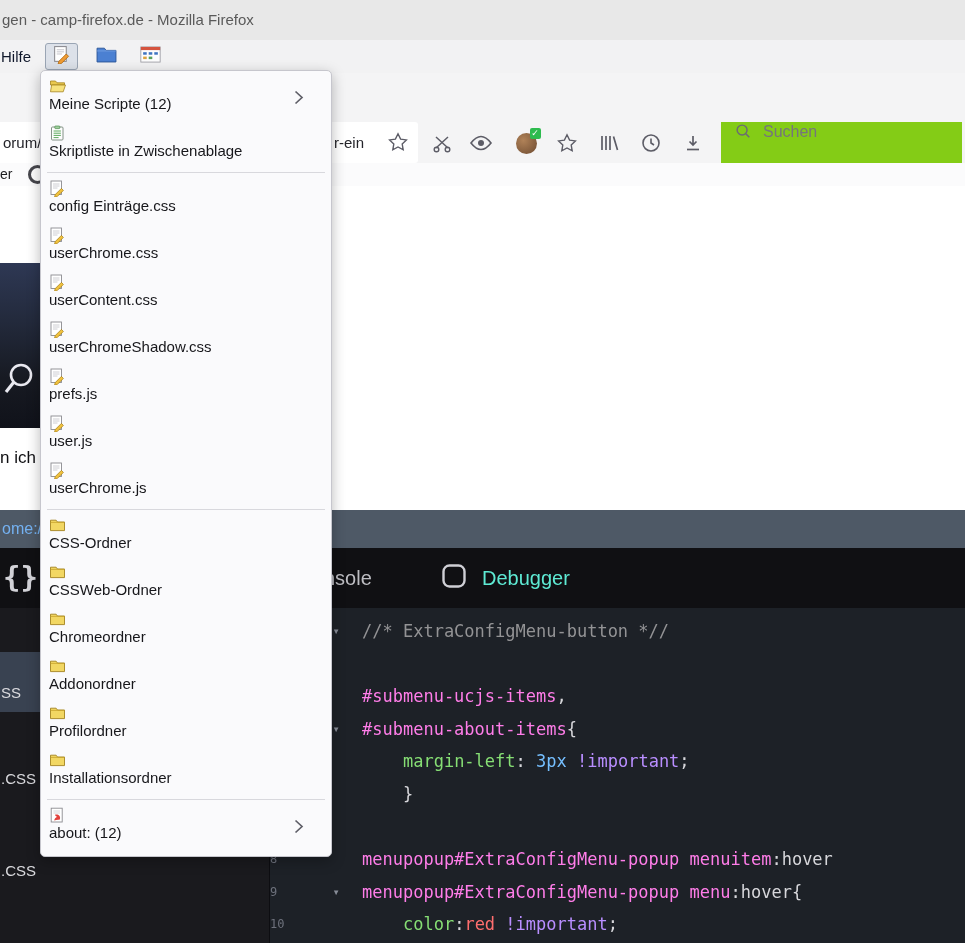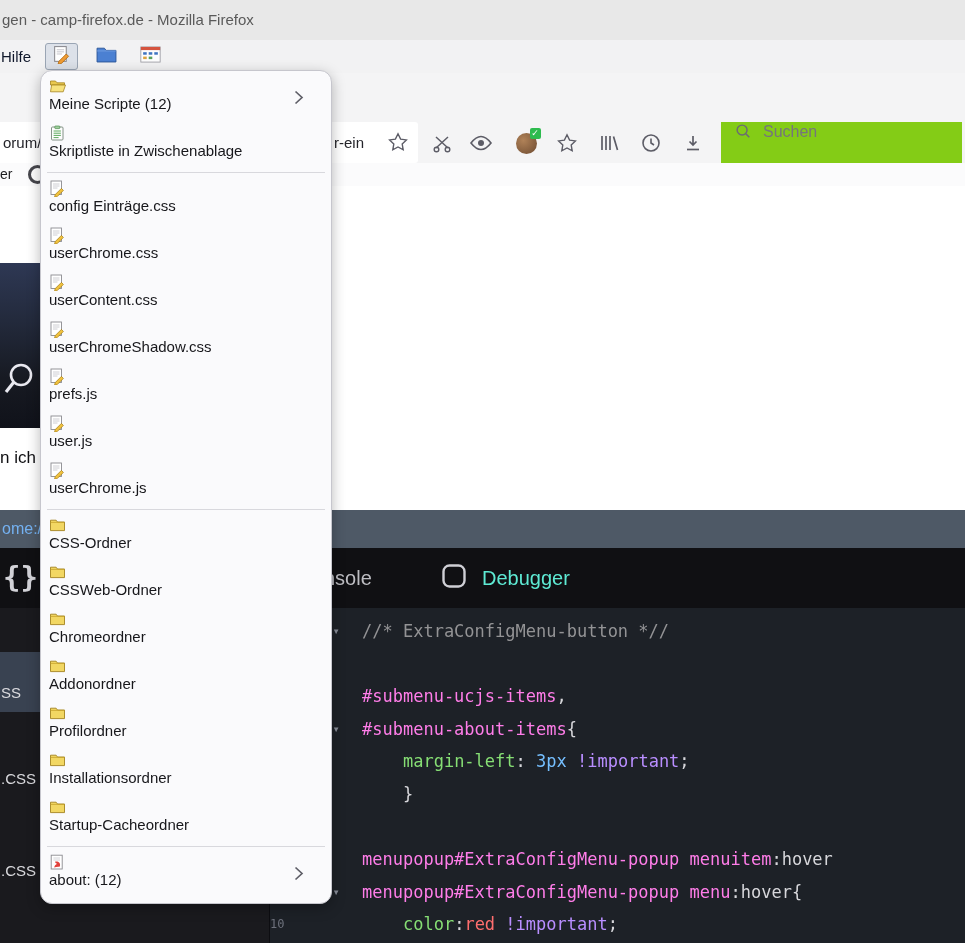--- a/index.html
+++ b/index.html
@@ -56,21 +56,21 @@
 
   .editor{position:absolute;left:270px;top:0;right:0;height:335px;padding-top:7px;box-sizing:border-box;font-family:"DejaVu Sans Mono",monospace;}
   .code-row{height:32.6px;line-height:32.6px;display:flex;white-space:pre;}
   .ln{width:52px;text-align:left;font-size:12px;color:#6d717c;flex:none;}
   .fold{width:28px;text-align:center;font-size:12px;color:#878c97;flex:none;}
   .ct{font-size:17px;padding-left:12px;}
   .tok-comment{color:#939395}.tok-selector{color:#ff7de9}.tok-property{color:#86de74}
   .tok-value{color:#75bfff}.tok-important{color:#b98eff}.tok-red_value{color:#ff6e6e}.tok-default{color:#d7d7db}
 
   
-  .menu-popup{position:absolute;left:40px;top:70px;width:292px;background:#fafafc;border:1px solid #c6c6cd;border-radius:12px;box-shadow:0 4px 14px rgba(0,0,0,.28);padding:3px 0 6px 0;z-index:40;box-sizing:border-box;}
+  .menu-popup{position:absolute;left:40px;top:70px;width:292px;background:#fafafc;border:1px solid #c6c6cd;border-radius:5px;box-shadow:0 4px 14px rgba(0,0,0,.28);padding:3px 0 6px 0;z-index:40;box-sizing:border-box;}
   .menu-item{position:relative;height:47px;cursor:default;}
   .mi-icon{position:absolute;left:8px;top:4px;width:17px;height:17px;}
   .mi-icon svg{width:17px;height:17px;display:block;}
   .mi-label{position:absolute;left:8px;top:21px;font-size:15px;color:#17171b;white-space:nowrap;}
   .mi-chevron{position:absolute;right:27px;top:16px;width:10px;height:15px;}
   .menu-sep{height:1px;background:#d8d8dd;margin:3.5px 6px;}
 </style>
 </head>
 <body>
 
@@ -359,29 +359,20 @@
       </div>
       <div class="menu-item">
         <span class="mi-icon">
           <svg viewBox="0 0 17 17">
             <path d="M1.5 3.2h5.6l1.4 1.8h7v8.6H1.5z" fill="#f2d763" stroke="#a4831f" stroke-width=".9"></path>
             <path d="M1.5 5.4h14" stroke="#c7a22b" stroke-width=".8"></path>
           </svg>
         </span>
         <span class="mi-label">Installationsordner</span>
       </div>
-      <div class="menu-item">
-        <span class="mi-icon">
-          <svg viewBox="0 0 17 17">
-            <path d="M1.5 3.2h5.6l1.4 1.8h7v8.6H1.5z" fill="#f2d763" stroke="#a4831f" stroke-width=".9"></path>
-            <path d="M1.5 5.4h14" stroke="#c7a22b" stroke-width=".8"></path>
-          </svg>
-        </span>
-        <span class="mi-label">Startup-Cacheordner</span>
-      </div>
       <div class="menu-sep"></div>
       <div class="menu-item">
         <span class="mi-icon">
           <svg viewBox="0 0 17 17">
             <rect x="2.2" y="1.2" width="11" height="13.8" fill="#fff" stroke="#8b8b90" stroke-width=".9"></rect>
             <path d="M4.4 4h6.6M4.4 6h6.6" stroke="#c9c9cf" stroke-width=".8" fill="none"></path>
             <path d="M5.2 13.6c.3-1.9 1.3-3.2 2.9-3.9-1.1-.3-1.8-1-2.1-2 1.7-.6 3.4-.2 4.4 1.1.9 1.2.9 2.7.2 4-1.7-.3-3.6 0-5.4.8z" fill="#e2413c"></path>
           </svg>
         </span>
         <span class="mi-label">about: (12)</span>

